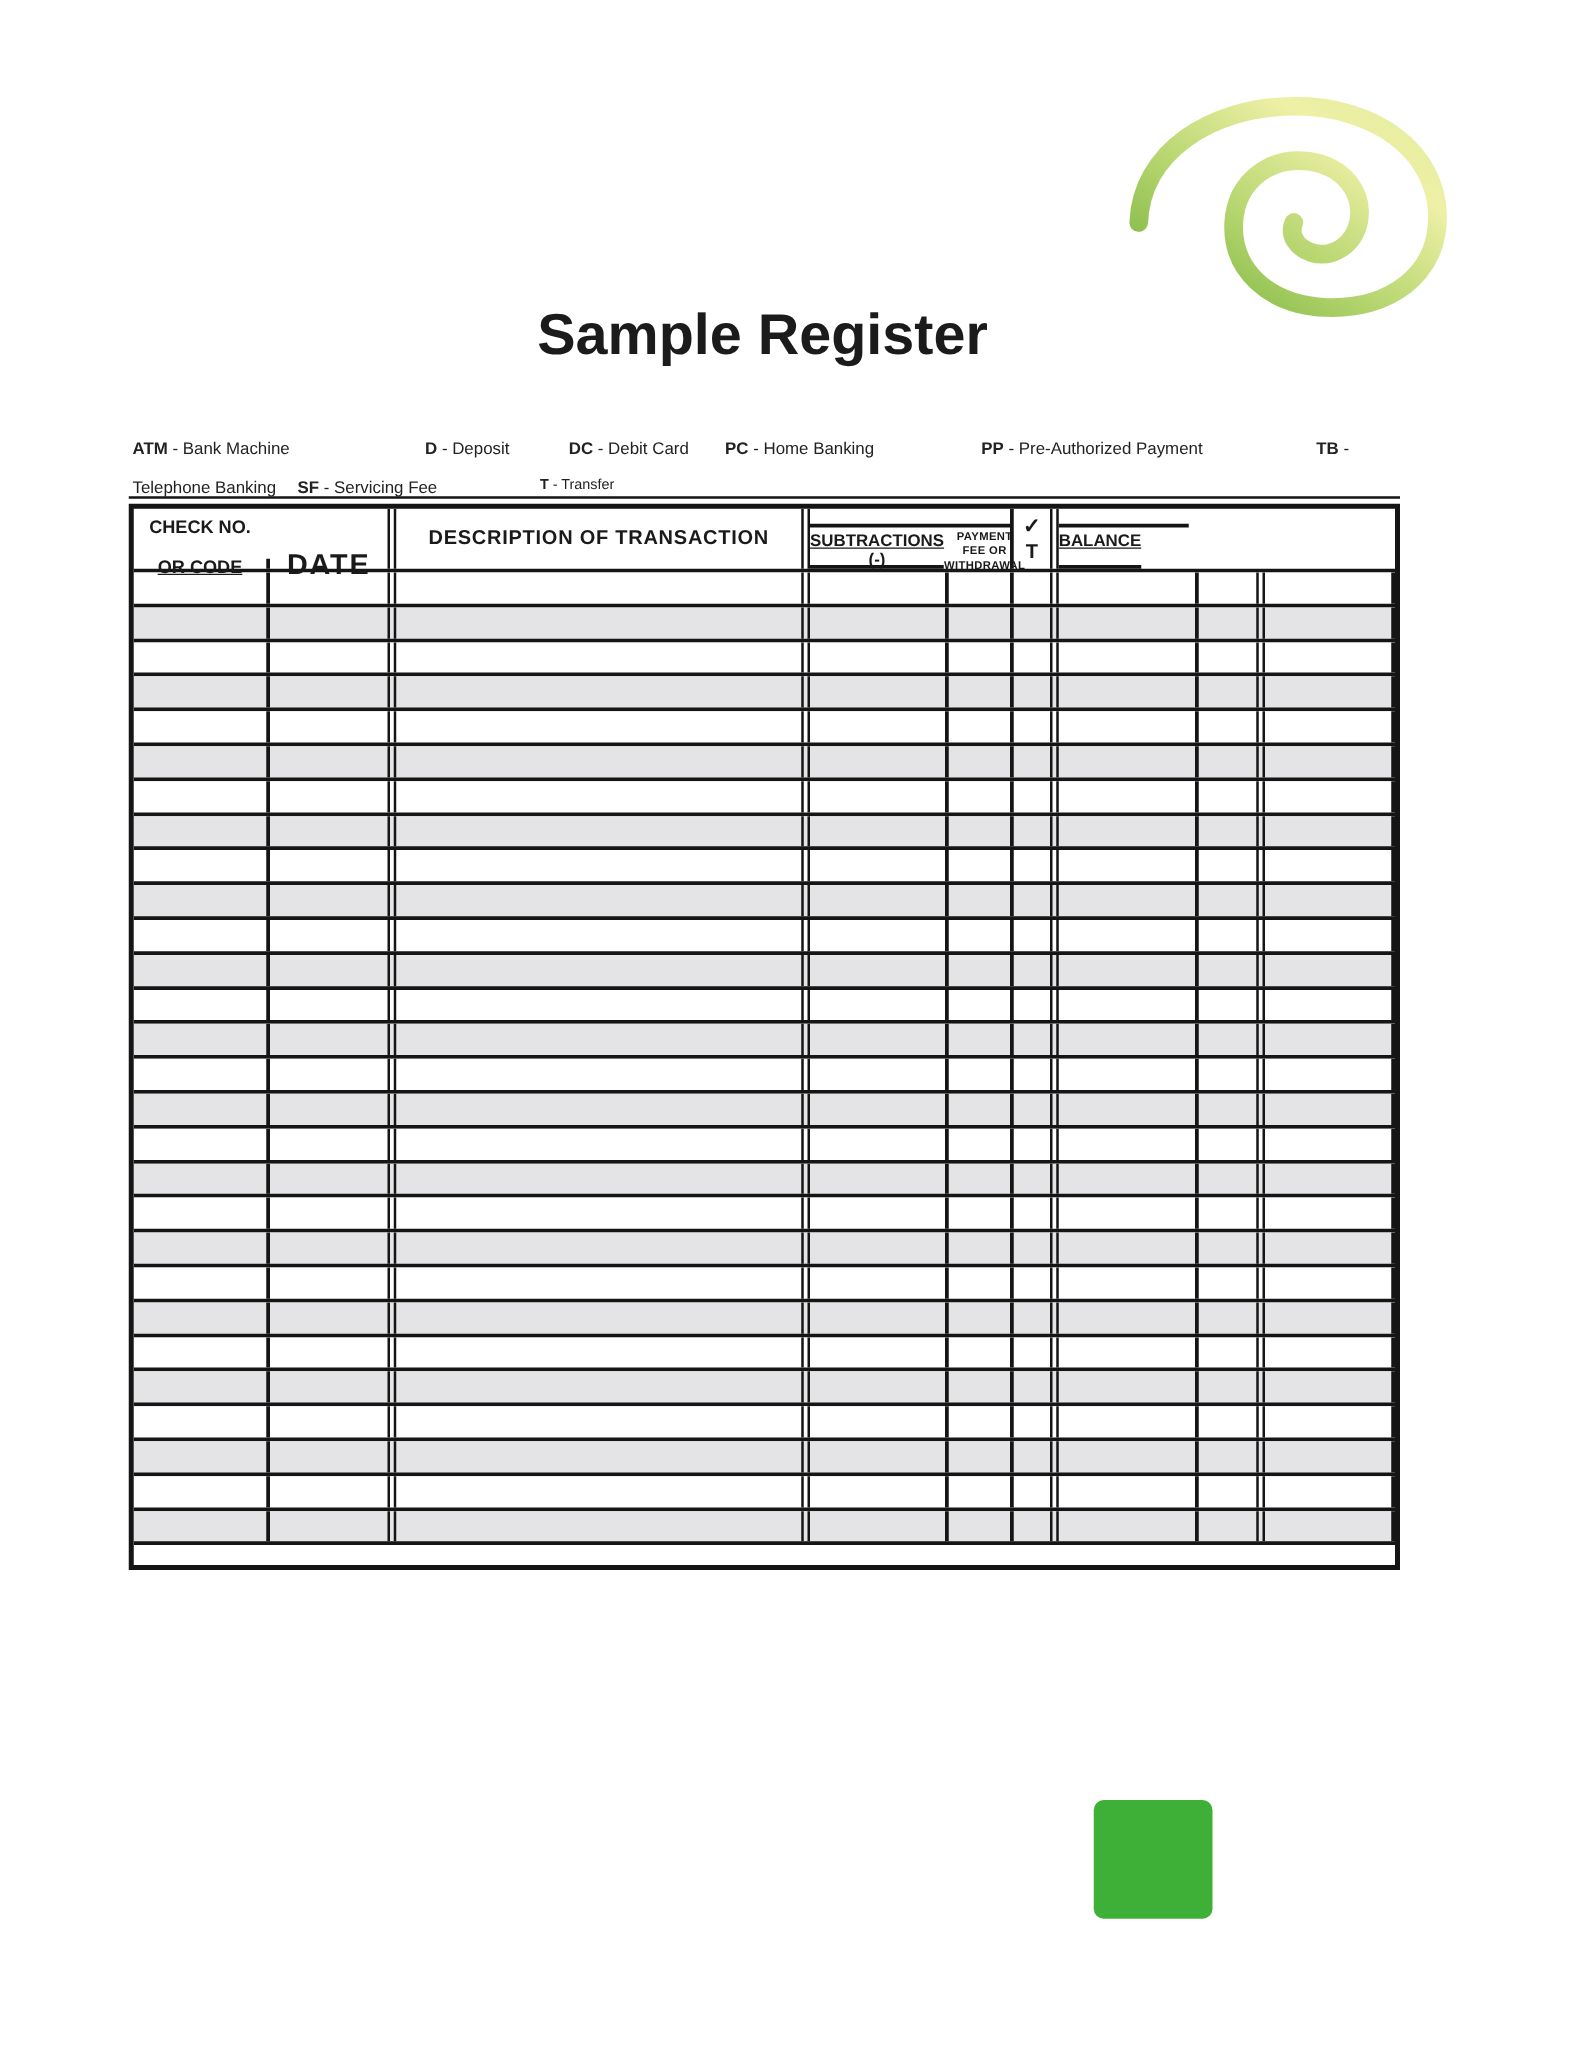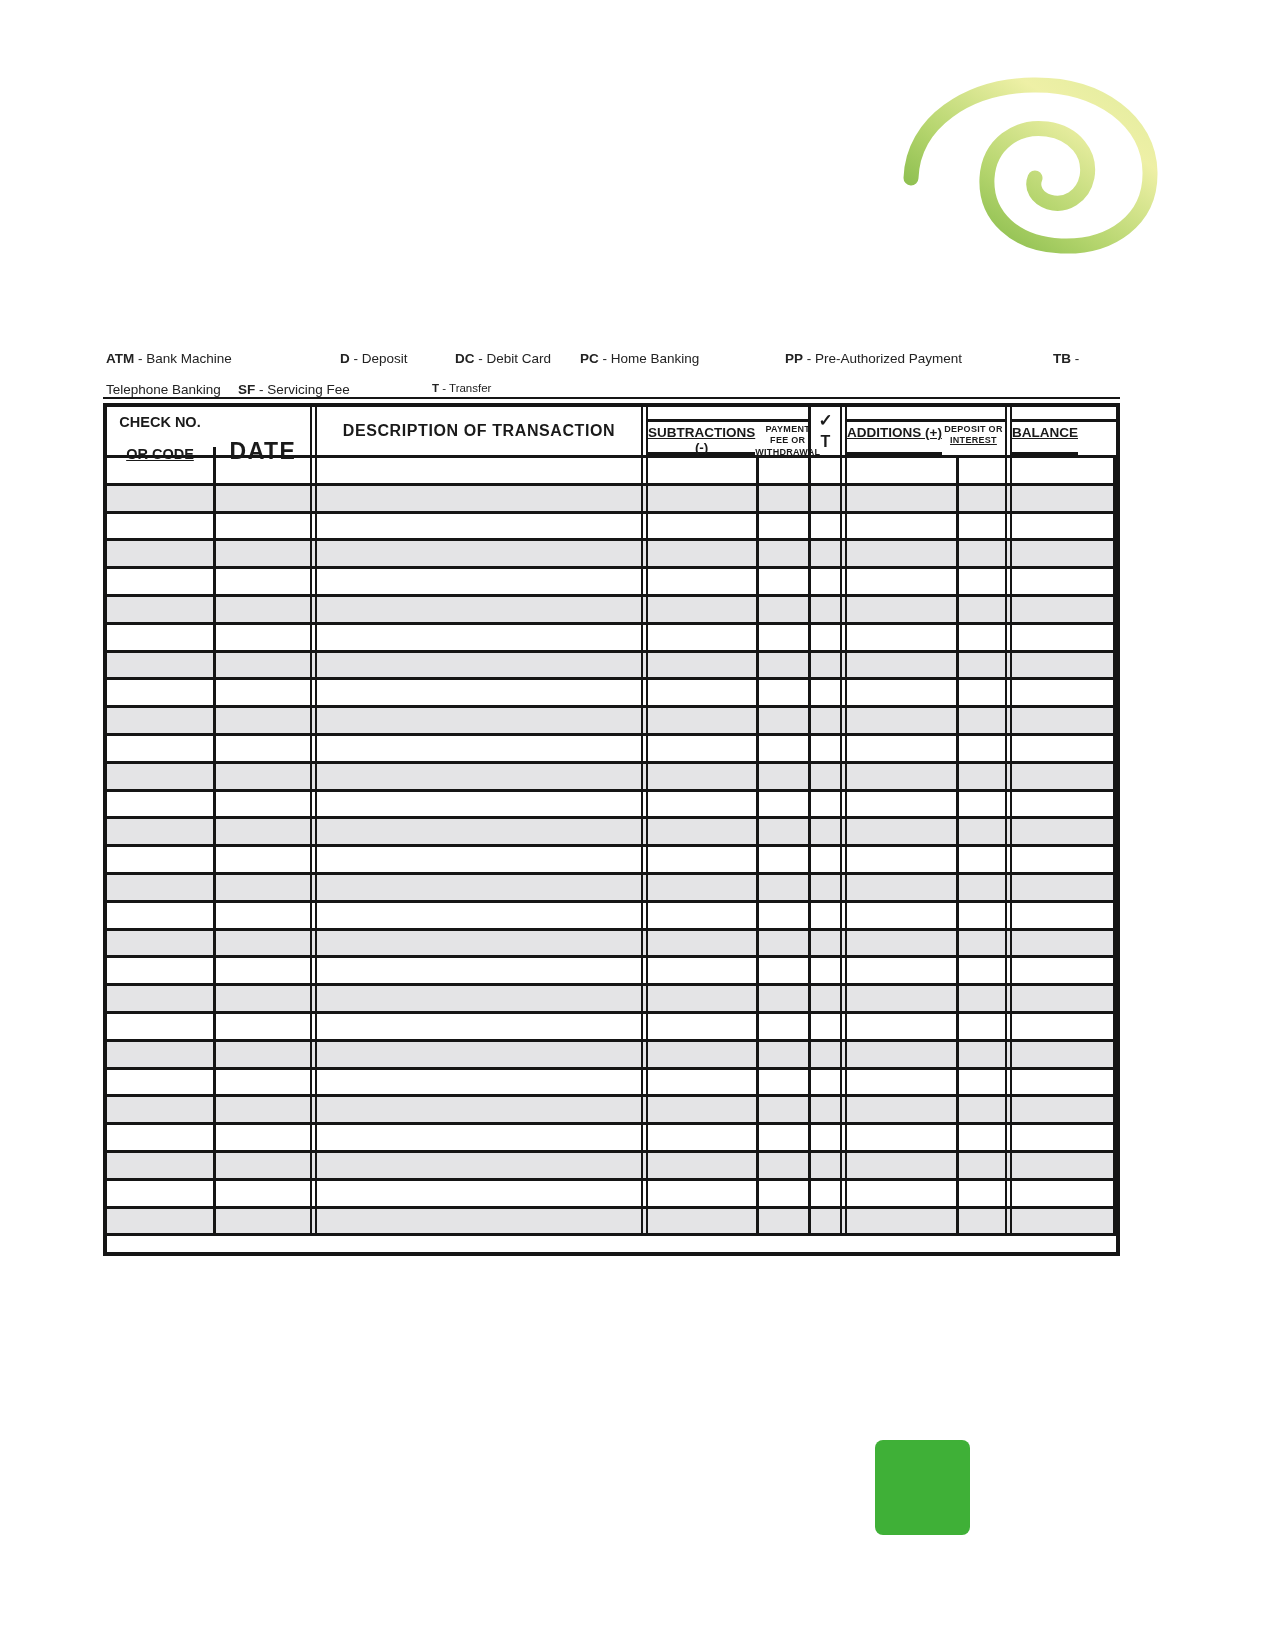--- a/index.html
+++ b/index.html
@@ -99,20 +99,21 @@
              C 20 52, 75 16, 140 15
              C 208 14, 256 52, 257 102
              C 258 150, 218 178, 168 176
              C 122 174, 92 146, 94 108
              C 96 74, 124 55, 154 59
              C 182 63, 198 84, 194 107
              C 190 127, 172 137, 156 132
              C 144 128, 138 118, 142 108" fill="none" stroke="url(#swirlGrad)" stroke-width="15" stroke-linecap="round"></path>
   </svg>
 
+  <h1 class="title">Sample Register</h1>
 
   <div class="legend">
     <div class="legend-line legend-line1" id="legend-row1">
         <span class="legend-item" style="left: 106px;"><b>ATM</b> - Bank Machine</span>
         <span class="legend-item" style="left: 340px;"><b>D</b> - Deposit</span>
         <span class="legend-item" style="left: 455px;"><b>DC</b> - Debit Card</span>
         <span class="legend-item" style="left: 580px;"><b>PC</b> - Home Banking</span>
         <span class="legend-item" style="left: 785px;"><b>PP</b> - Pre-Authorized Payment</span>
         <span class="legend-item" style="left: 1030px; margin-left: 23px;"><b>TB</b> -</span>
       </div>
@@ -144,29 +145,20 @@
             <div class="inner-sub">
               <span>PAYMENT FEE OR</span><br>
               <span class="u">WITHDRAWAL</span>
             </div>
           </div>
         </div>
         <div class="hbox hb5">
           <span class="chk">✓</span>
           <span class="tt">T</span>
         </div>
-        <div class="hbox hb6">
-          <div class="inner-box">
-            <div class="inner-title"><span class="u">ADDITIONS (+)</span></div>
-            <div class="inner-sub">
-              <span>DEPOSIT OR</span><br>
-              <span class="u">INTEREST</span>
-            </div>
-          </div>
-        </div>
         <div class="hbox hb7">
           <div class="inner-box">
             <div class="inner-title"><span class="u">BALANCE</span></div>
             <div class="inner-sub"></div>
           </div>
         </div>
       </div>
 
       <div id="tbody">
           <div class="trow white">

